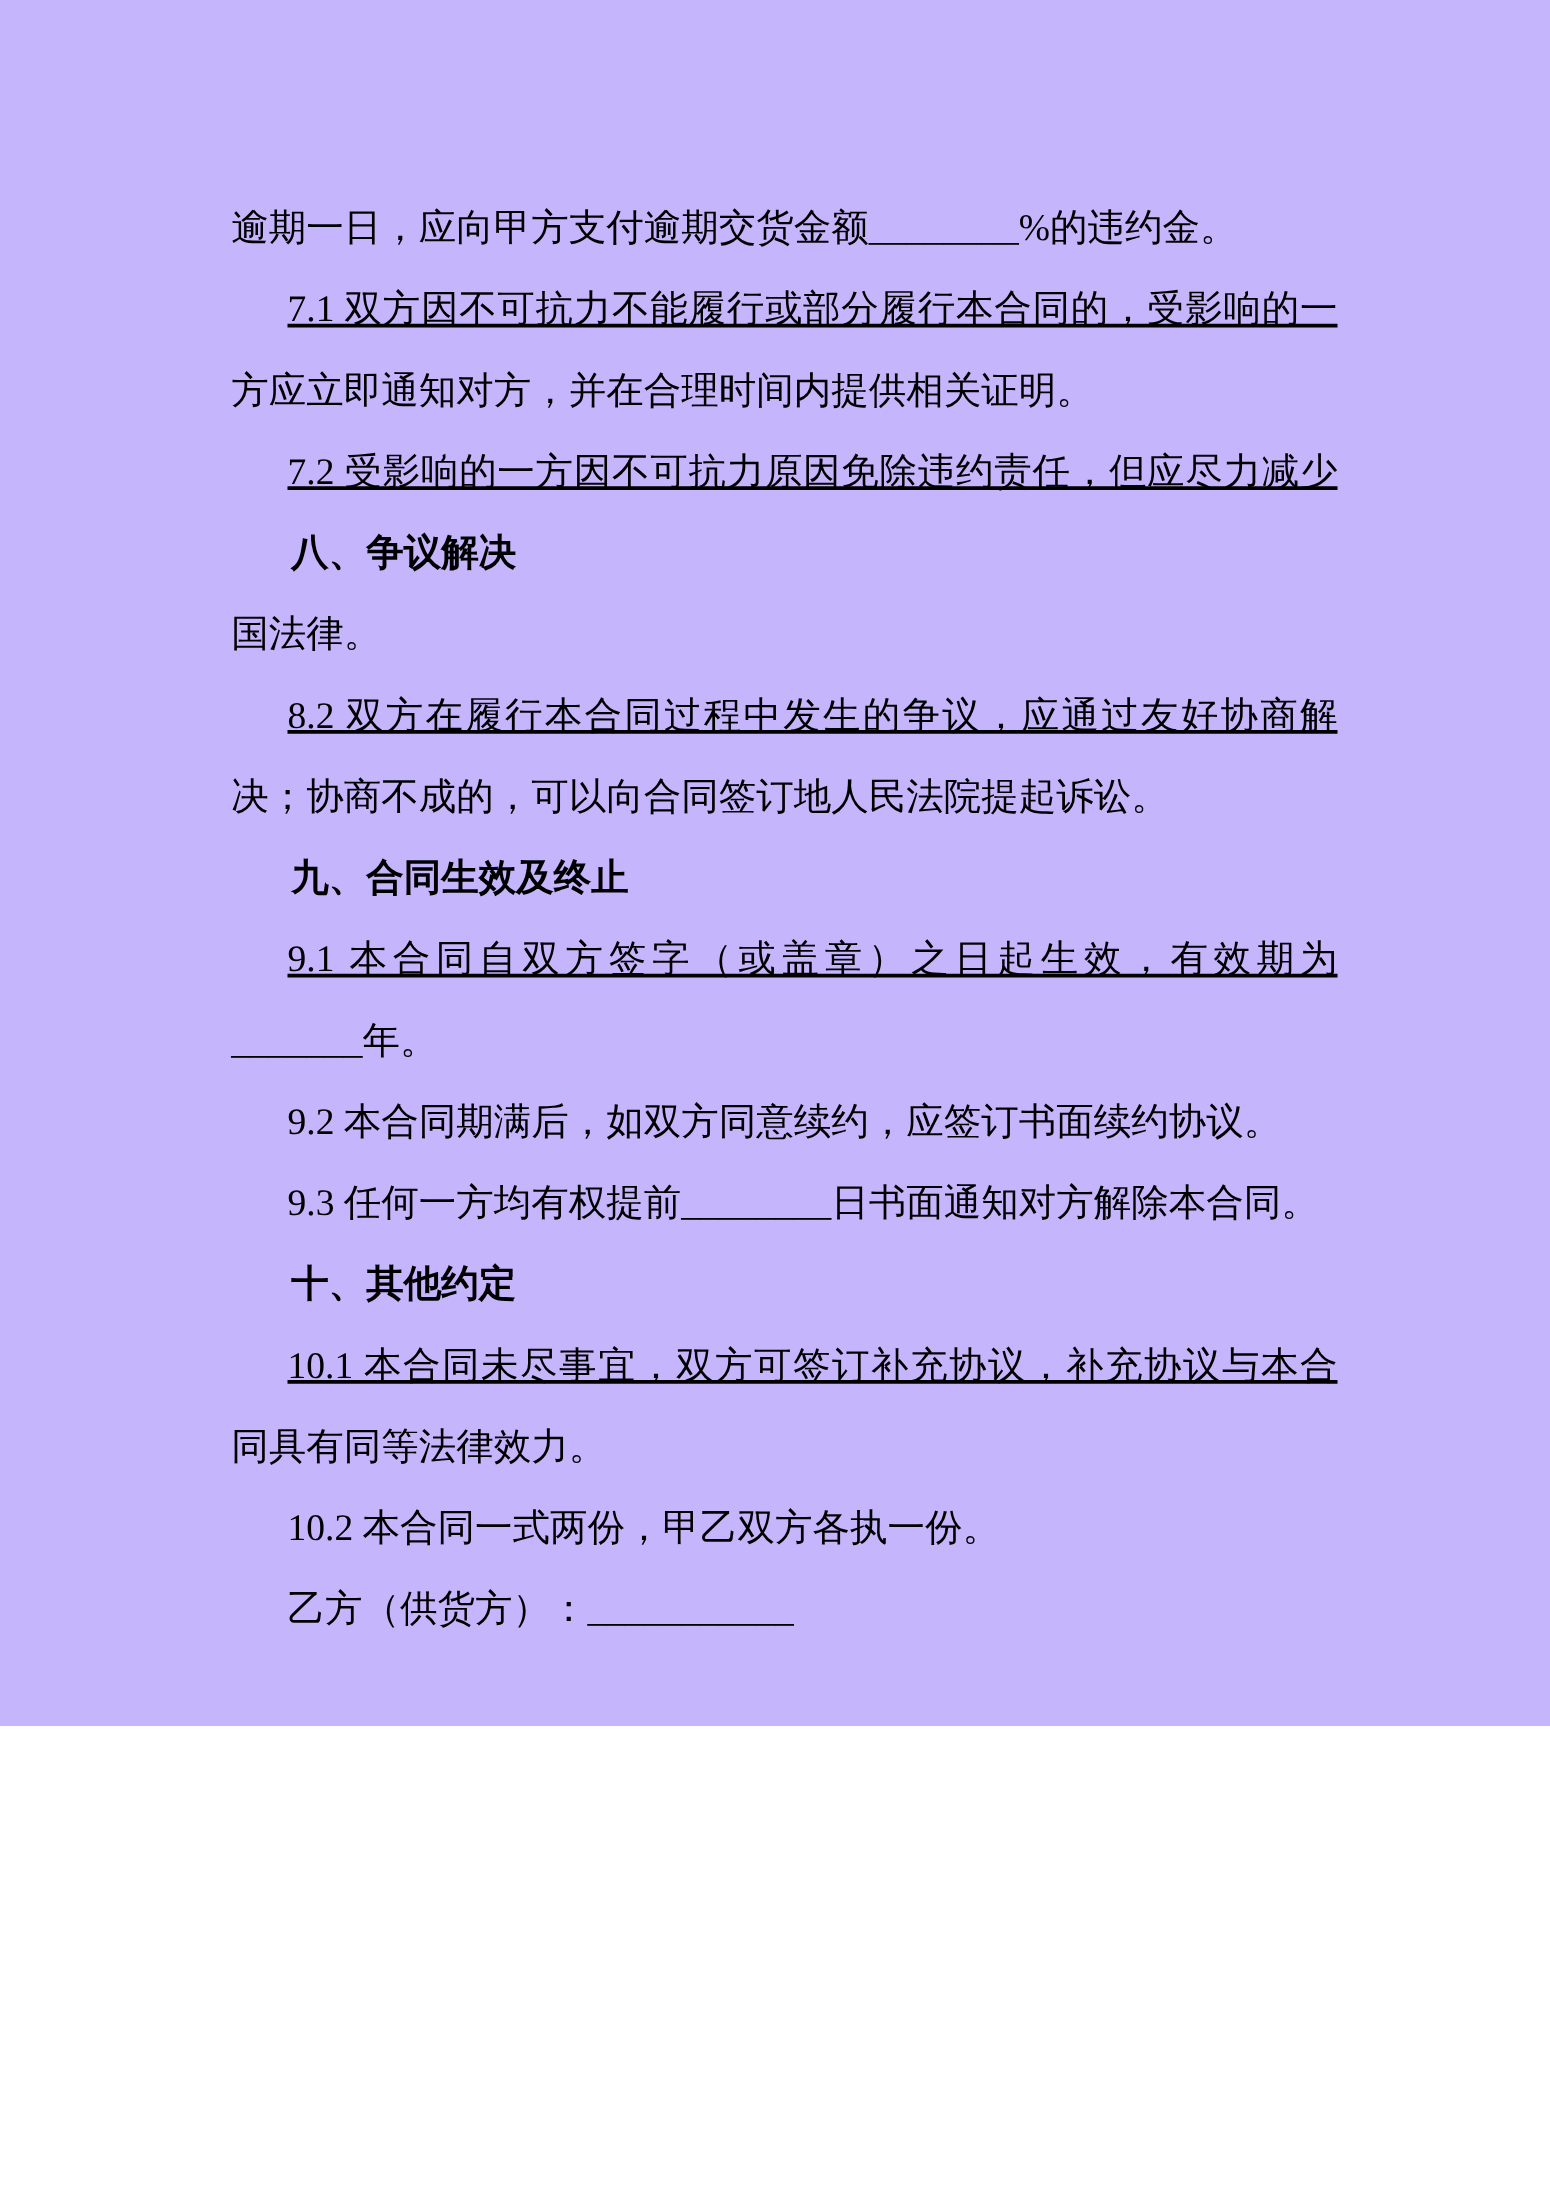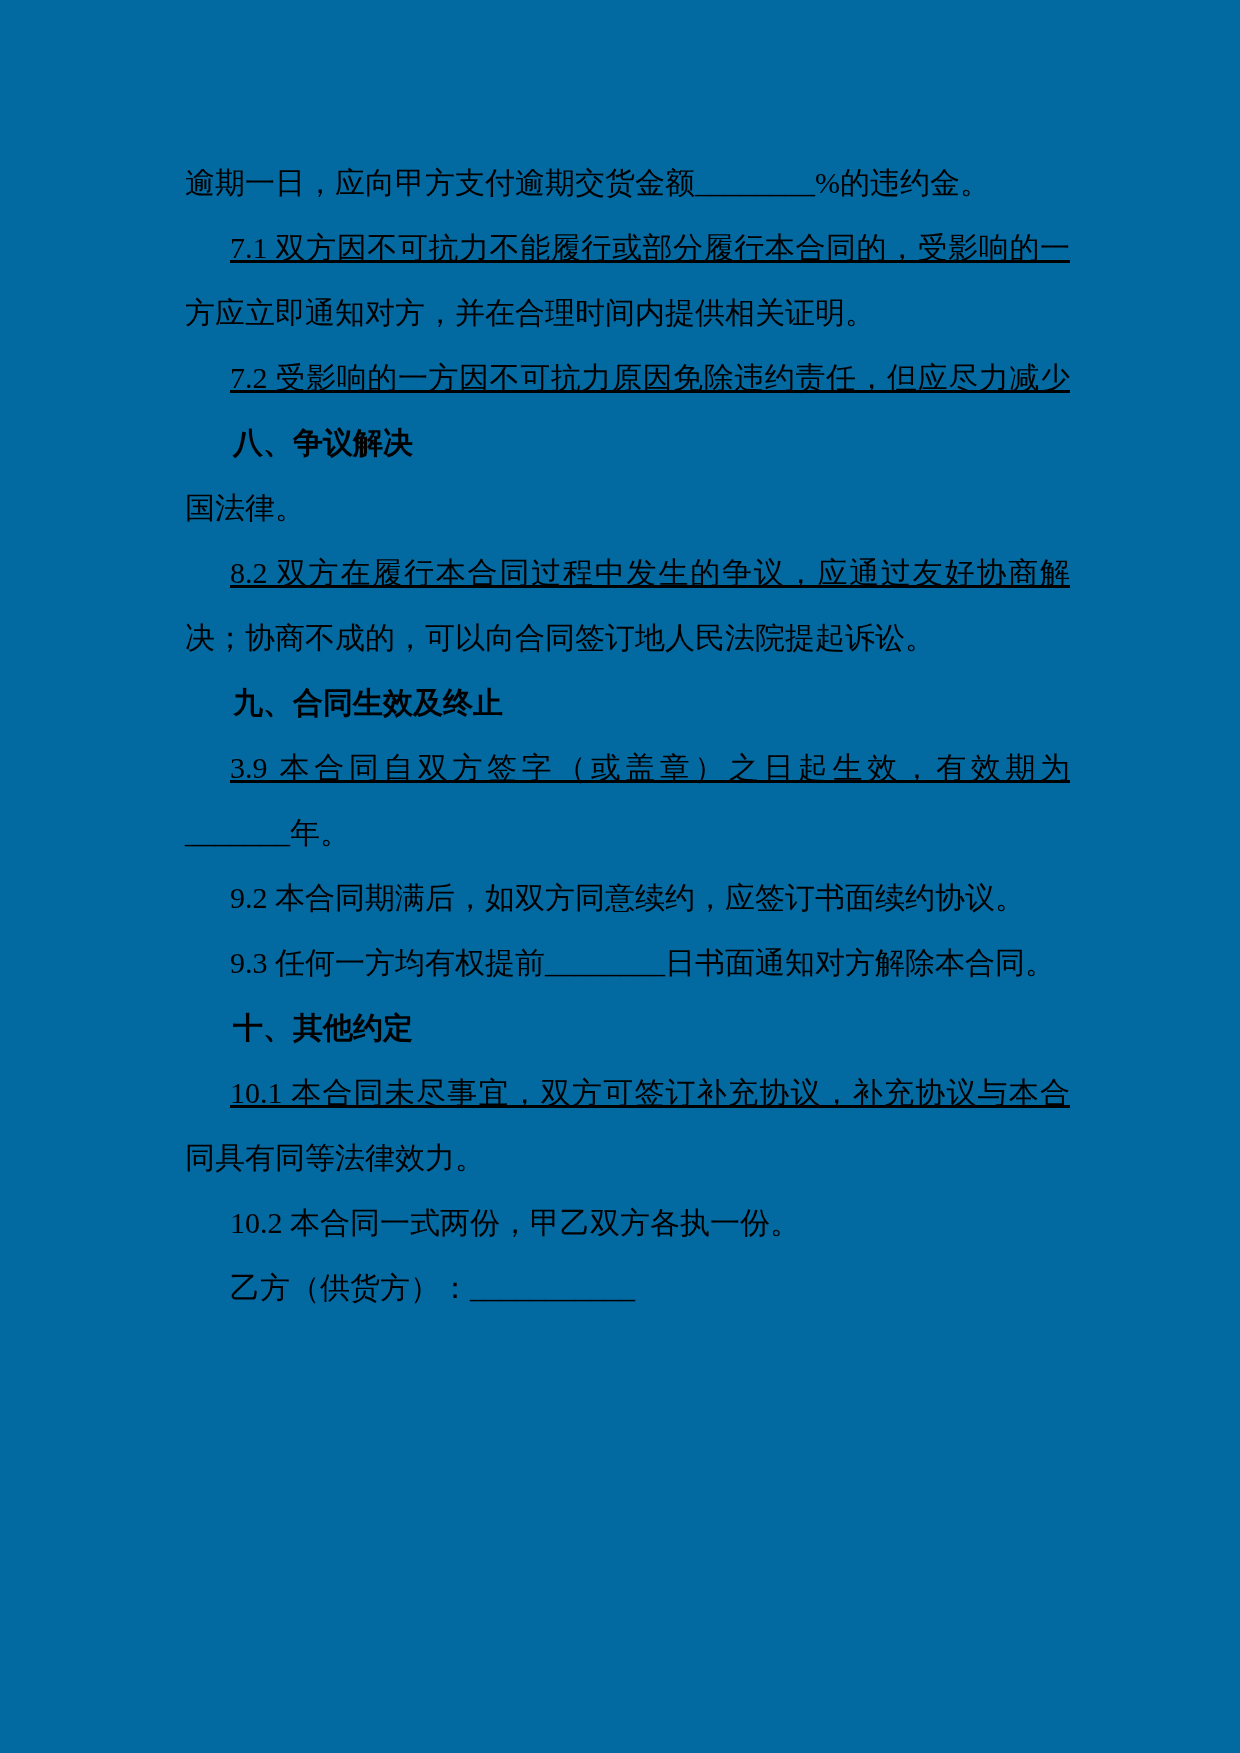--- a/index.html
+++ b/index.html
@@ -3,22 +3,22 @@
 <meta charset="utf-8">
 <style>
   html, body {
     margin: 0;
     padding: 0;
     background: #ffffff;
   }
   .page {
     position: relative;
     width: 1240px;
-    height: 1753px;
-    background: #0369a1;
+    height: 1381px;
+    background: #c4b5fd;
     overflow: hidden;
   }
   .content {
     position: absolute;
     left: 185px;
     top: 150px;
     width: 885px;
   }
   .line {
     height: 65px;
@@ -48,21 +48,21 @@
   <div class="content">
     <div class="line">逾期一日，应向甲方支付逾期交货金额________%的违约金。</div>
     <div class="line indent just">7.1 双方因不可抗力不能履行或部分履行本合同的，受影响的一</div>
     <div class="line">方应立即通知对方，并在合理时间内提供相关证明。</div>
     <div class="line indent just">7.2 受影响的一方因不可抗力原因免除违约责任，但应尽力减少</div>
     <div class="line heading">八、争议解决</div>
     <div class="line">国法律。</div>
     <div class="line indent just">8.2 双方在履行本合同过程中发生的争议，应通过友好协商解</div>
     <div class="line">决；协商不成的，可以向合同签订地人民法院提起诉讼。</div>
     <div class="line heading">九、合同生效及终止</div>
-    <div class="line indent just">3.9 本合同自双方签字（或盖章）之日起生效，有效期为</div>
+    <div class="line indent just">9.1 本合同自双方签字（或盖章）之日起生效，有效期为</div>
     <div class="line">_______年。</div>
     <div class="line indent">9.2 本合同期满后，如双方同意续约，应签订书面续约协议。</div>
     <div class="line indent">9.3 任何一方均有权提前________日书面通知对方解除本合同。</div>
     <div class="line heading">十、其他约定</div>
     <div class="line indent just">10.1 本合同未尽事宜，双方可签订补充协议，补充协议与本合</div>
     <div class="line">同具有同等法律效力。</div>
     <div class="line indent">10.2 本合同一式两份，甲乙双方各执一份。</div>
     <div class="line indent">乙方（供货方）：___________</div>
   </div>
 </div>

